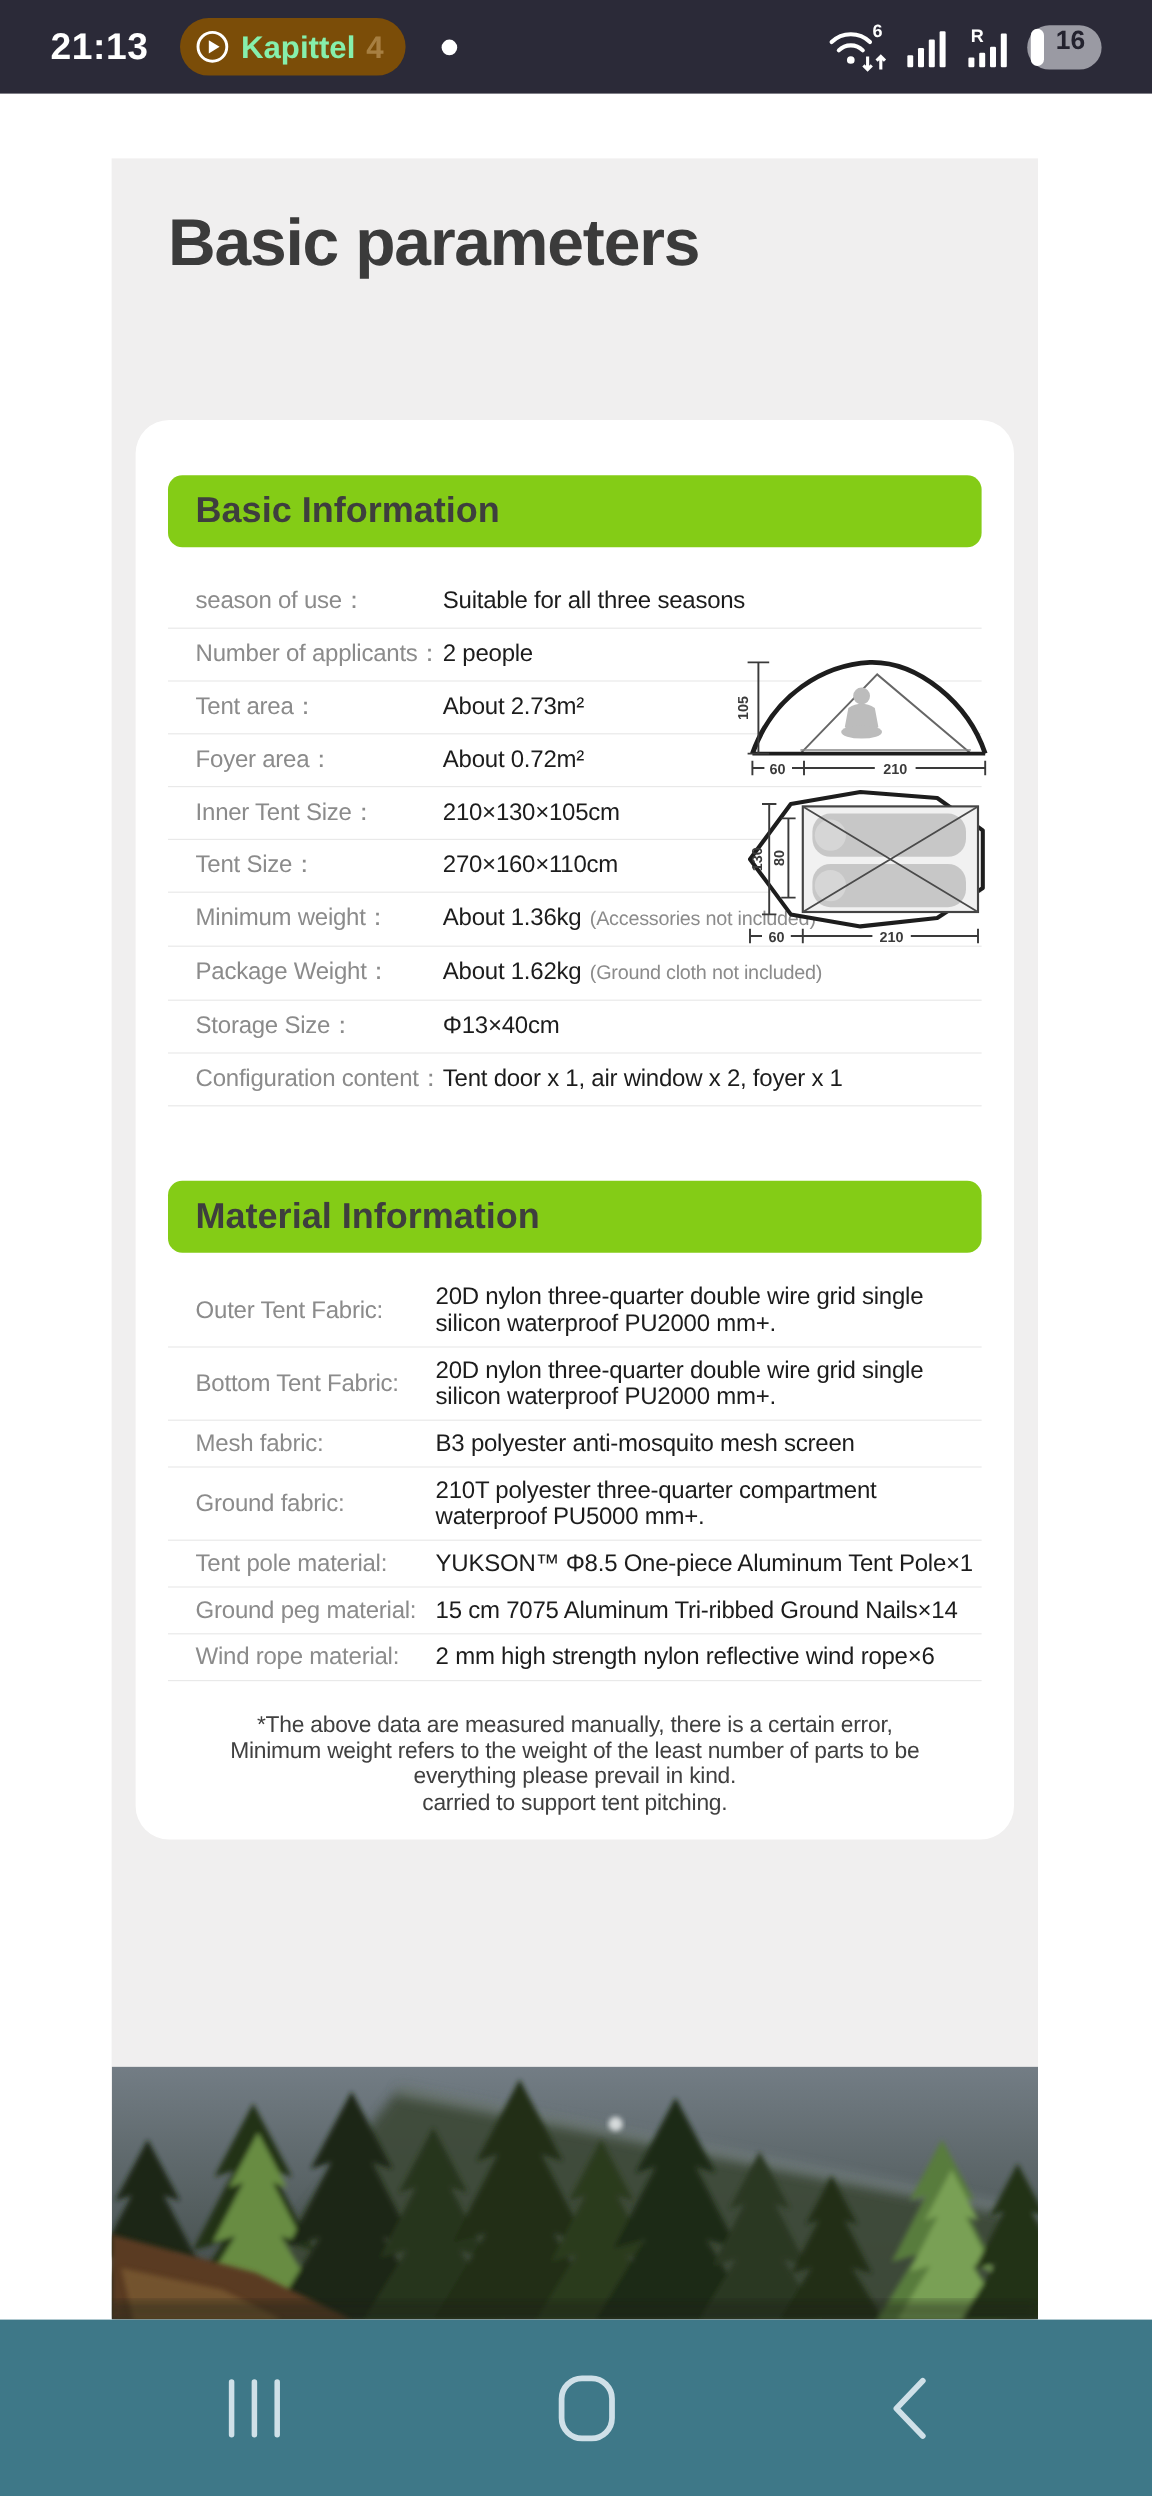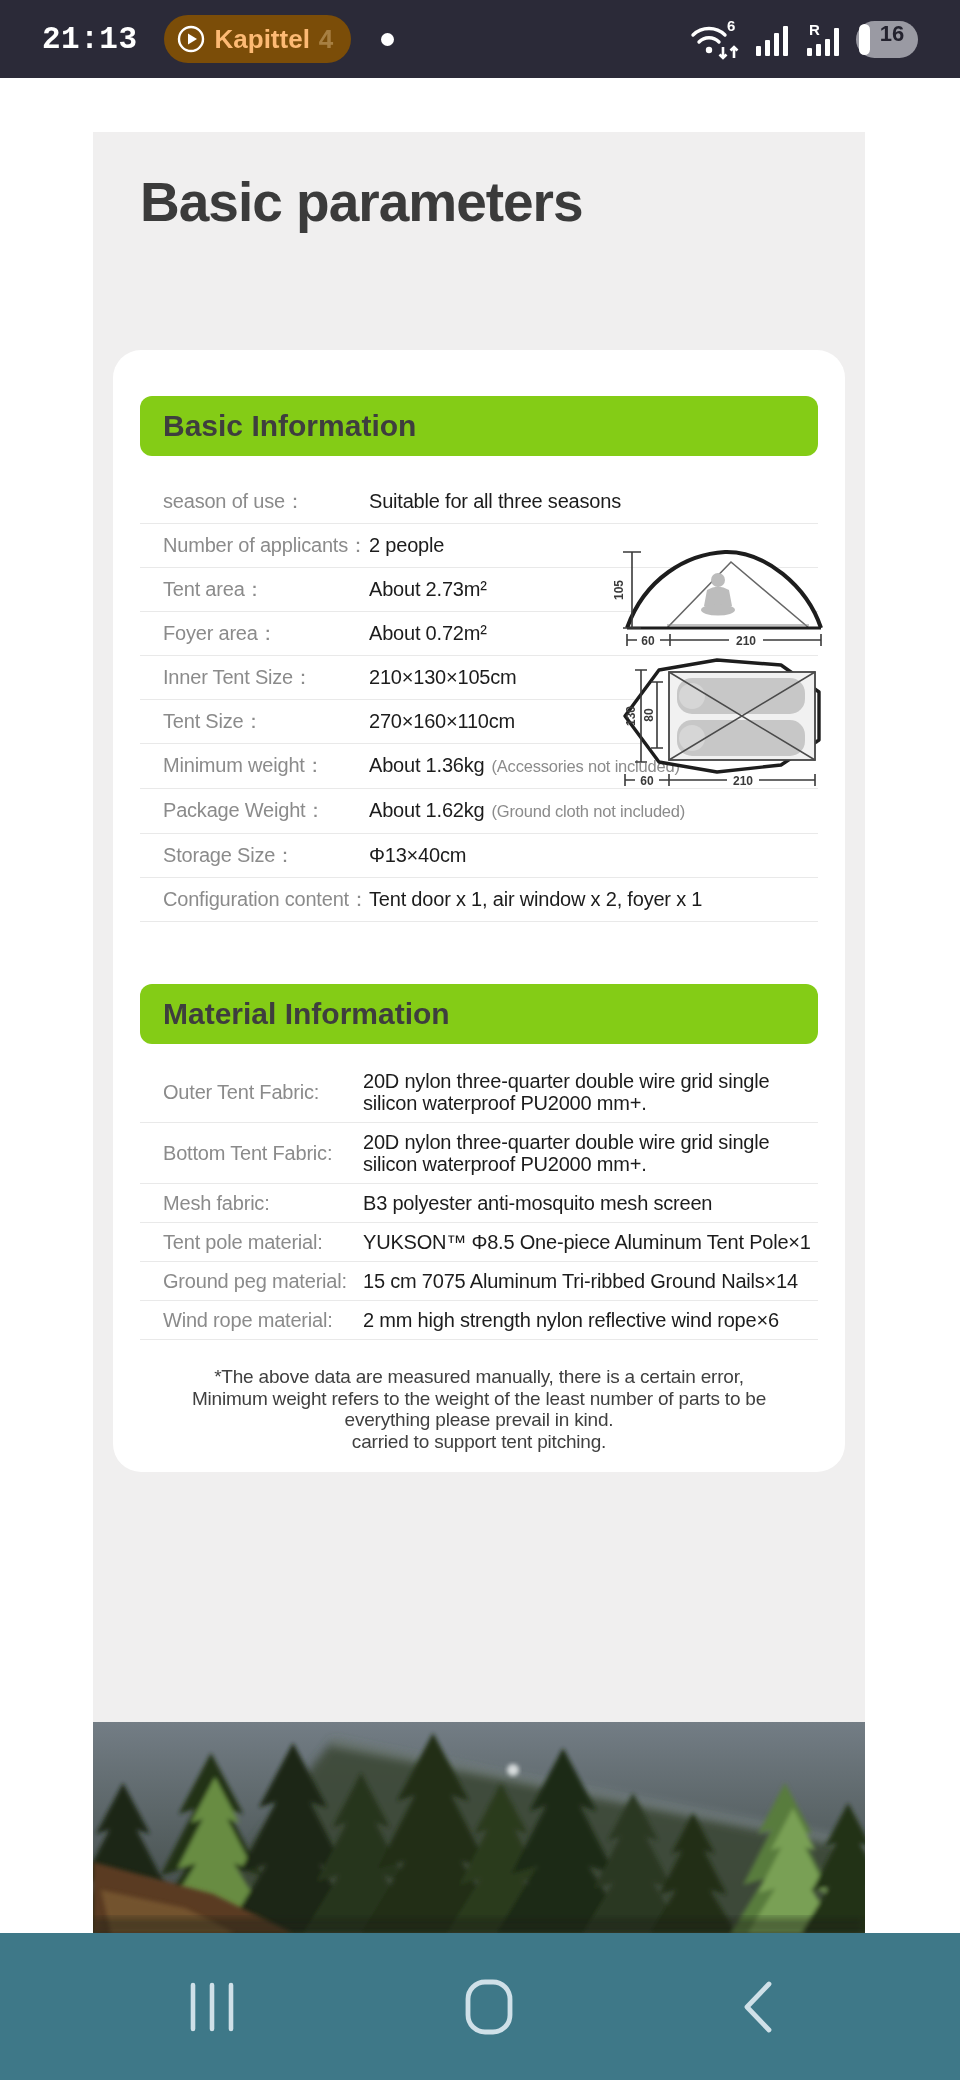--- a/index.html
+++ b/index.html
@@ -3,24 +3,24 @@
 <meta charset="utf-8">
 <style>
   html,body{margin:0;padding:0;background:#ffffff;}
   body{width:960px;height:2080px;position:relative;overflow:hidden;
        font-family:"Liberation Sans",sans-serif;-webkit-font-smoothing:antialiased;}
   .screen{position:absolute;inset:0;background:#ffffff;}
 
   
   .status-bar{position:absolute;left:0;top:0;width:960px;height:78px;background:#2b2a38;
               display:flex;align-items:center;padding:0 42px;box-sizing:border-box;}
-  .status-time{color:#ffffff;font-size:31px;font-weight:bold;letter-spacing:.5px;font-family:Liberation Mono, monospace;}
+  .status-time{color:#ffffff;font-size:31px;font-weight:bold;letter-spacing:.5px;}
   .media-pill{display:flex;align-items:center;gap:9px;background:#7b4d08;border-radius:26px;
               height:48px;padding:0 18px 0 12px;margin-left:26px;overflow:hidden;}
-  .media-pill .pill-label{color:#fdba74;font-size:26px;font-weight:bold;white-space:nowrap;}
+  .media-pill .pill-label{color:#86efac;font-size:26px;font-weight:bold;white-space:nowrap;}
   .media-pill .pill-suffix{color:#f0d2a0;font-size:26px;font-weight:bold;opacity:.38;}
   .rec-dot{width:13px;height:13px;border-radius:50%;background:#ffffff;margin-left:30px;}
   .sb-right{margin-left:auto;display:flex;align-items:center;gap:13px;}
   .battery{width:62px;height:37px;border-radius:19px;background:#9a9aa3;position:relative;
            display:flex;align-items:flex-start;justify-content:center;}
   .battery .battery-level{position:absolute;left:3px;top:3px;bottom:3px;width:11px;
            background:#ffffff;border-radius:10px;}
   .battery .battery-text{font-size:22px;font-weight:bold;color:#23222e;margin-left:10px;}
 
   
@@ -234,20 +234,24 @@
           <div class="mat-row">
             <span class="row-label">Bottom Tent Fabric:</span>
             <span class="row-value">20D nylon three-quarter double wire grid single silicon waterproof PU2000 mm+.</span>
           </div>
 
           <div class="mat-row">
             <span class="row-label">Mesh fabric:</span>
             <span class="row-value">B3 polyester anti-mosquito mesh screen</span>
           </div>
 
+          <div class="mat-row">
+            <span class="row-label">Ground fabric:</span>
+            <span class="row-value">210T polyester three-quarter compartment waterproof PU5000 mm+.</span>
+          </div>
 
           <div class="mat-row">
             <span class="row-label">Tent pole material:</span>
             <span class="row-value">YUKSON™ Φ8.5 One-piece Aluminum Tent Pole×1</span>
           </div>
 
           <div class="mat-row">
             <span class="row-label">Ground peg material:</span>
             <span class="row-value">15 cm 7075 Aluminum Tri-ribbed Ground Nails×14</span>
           </div>

